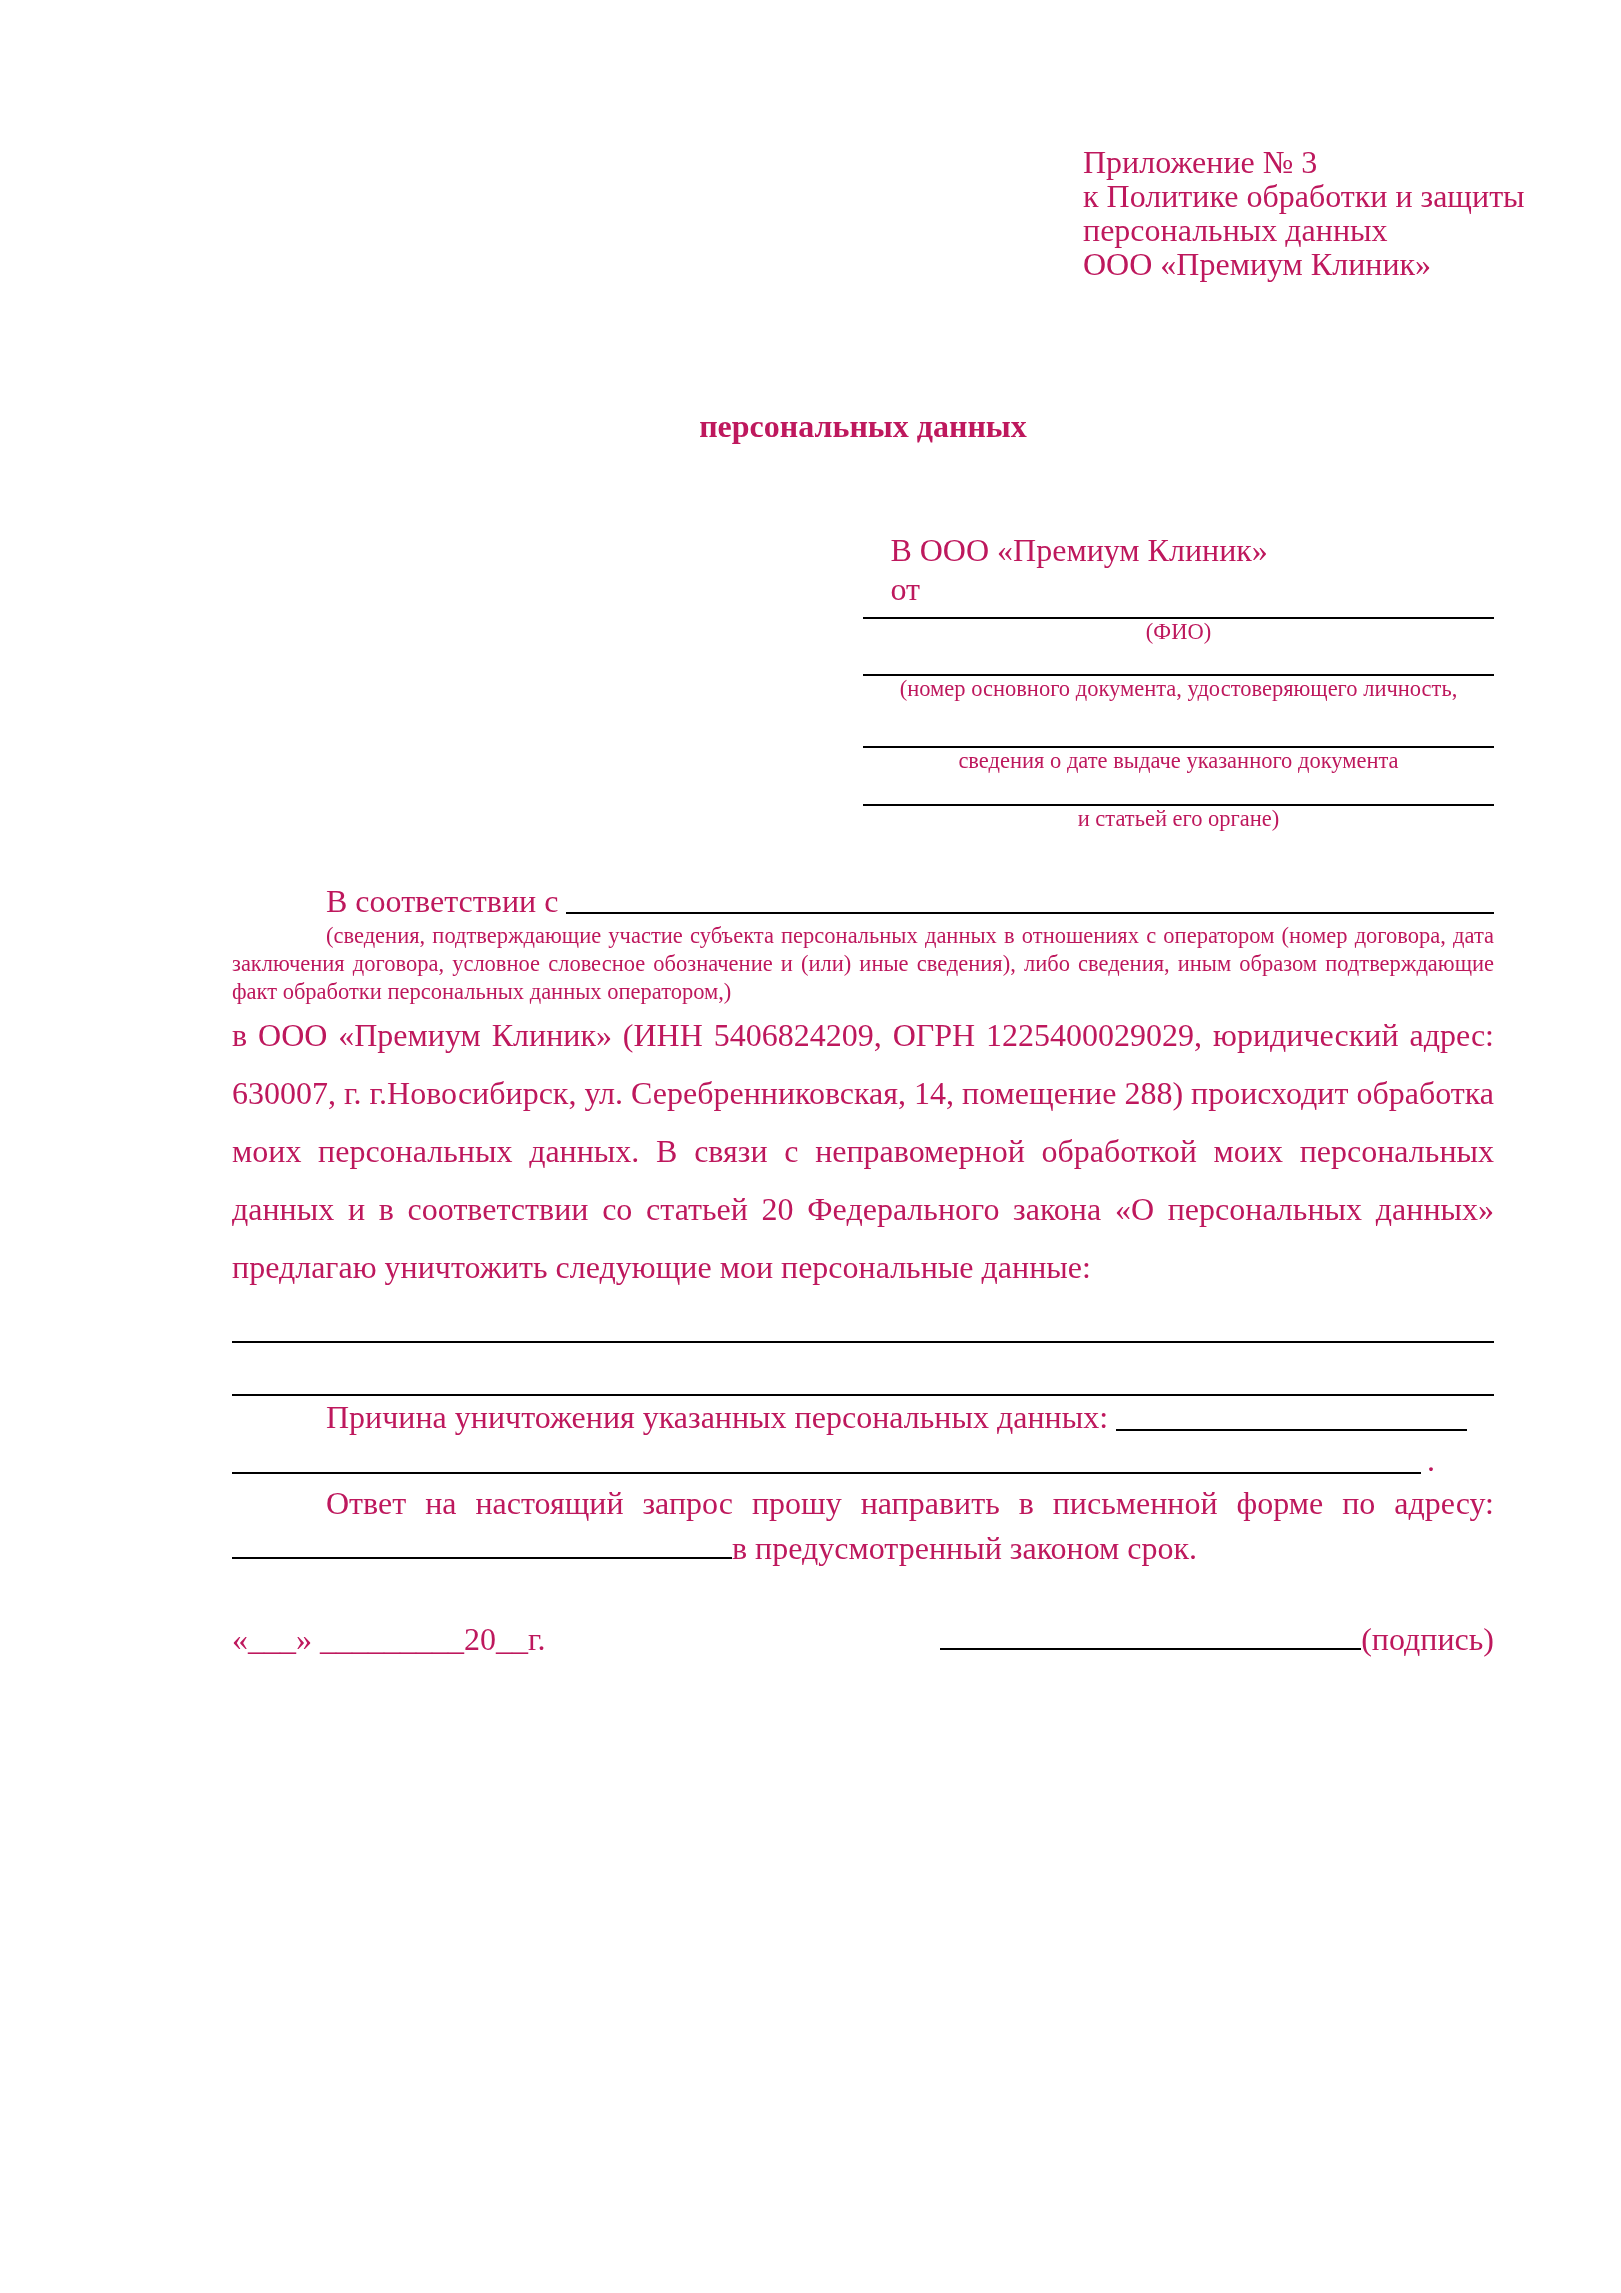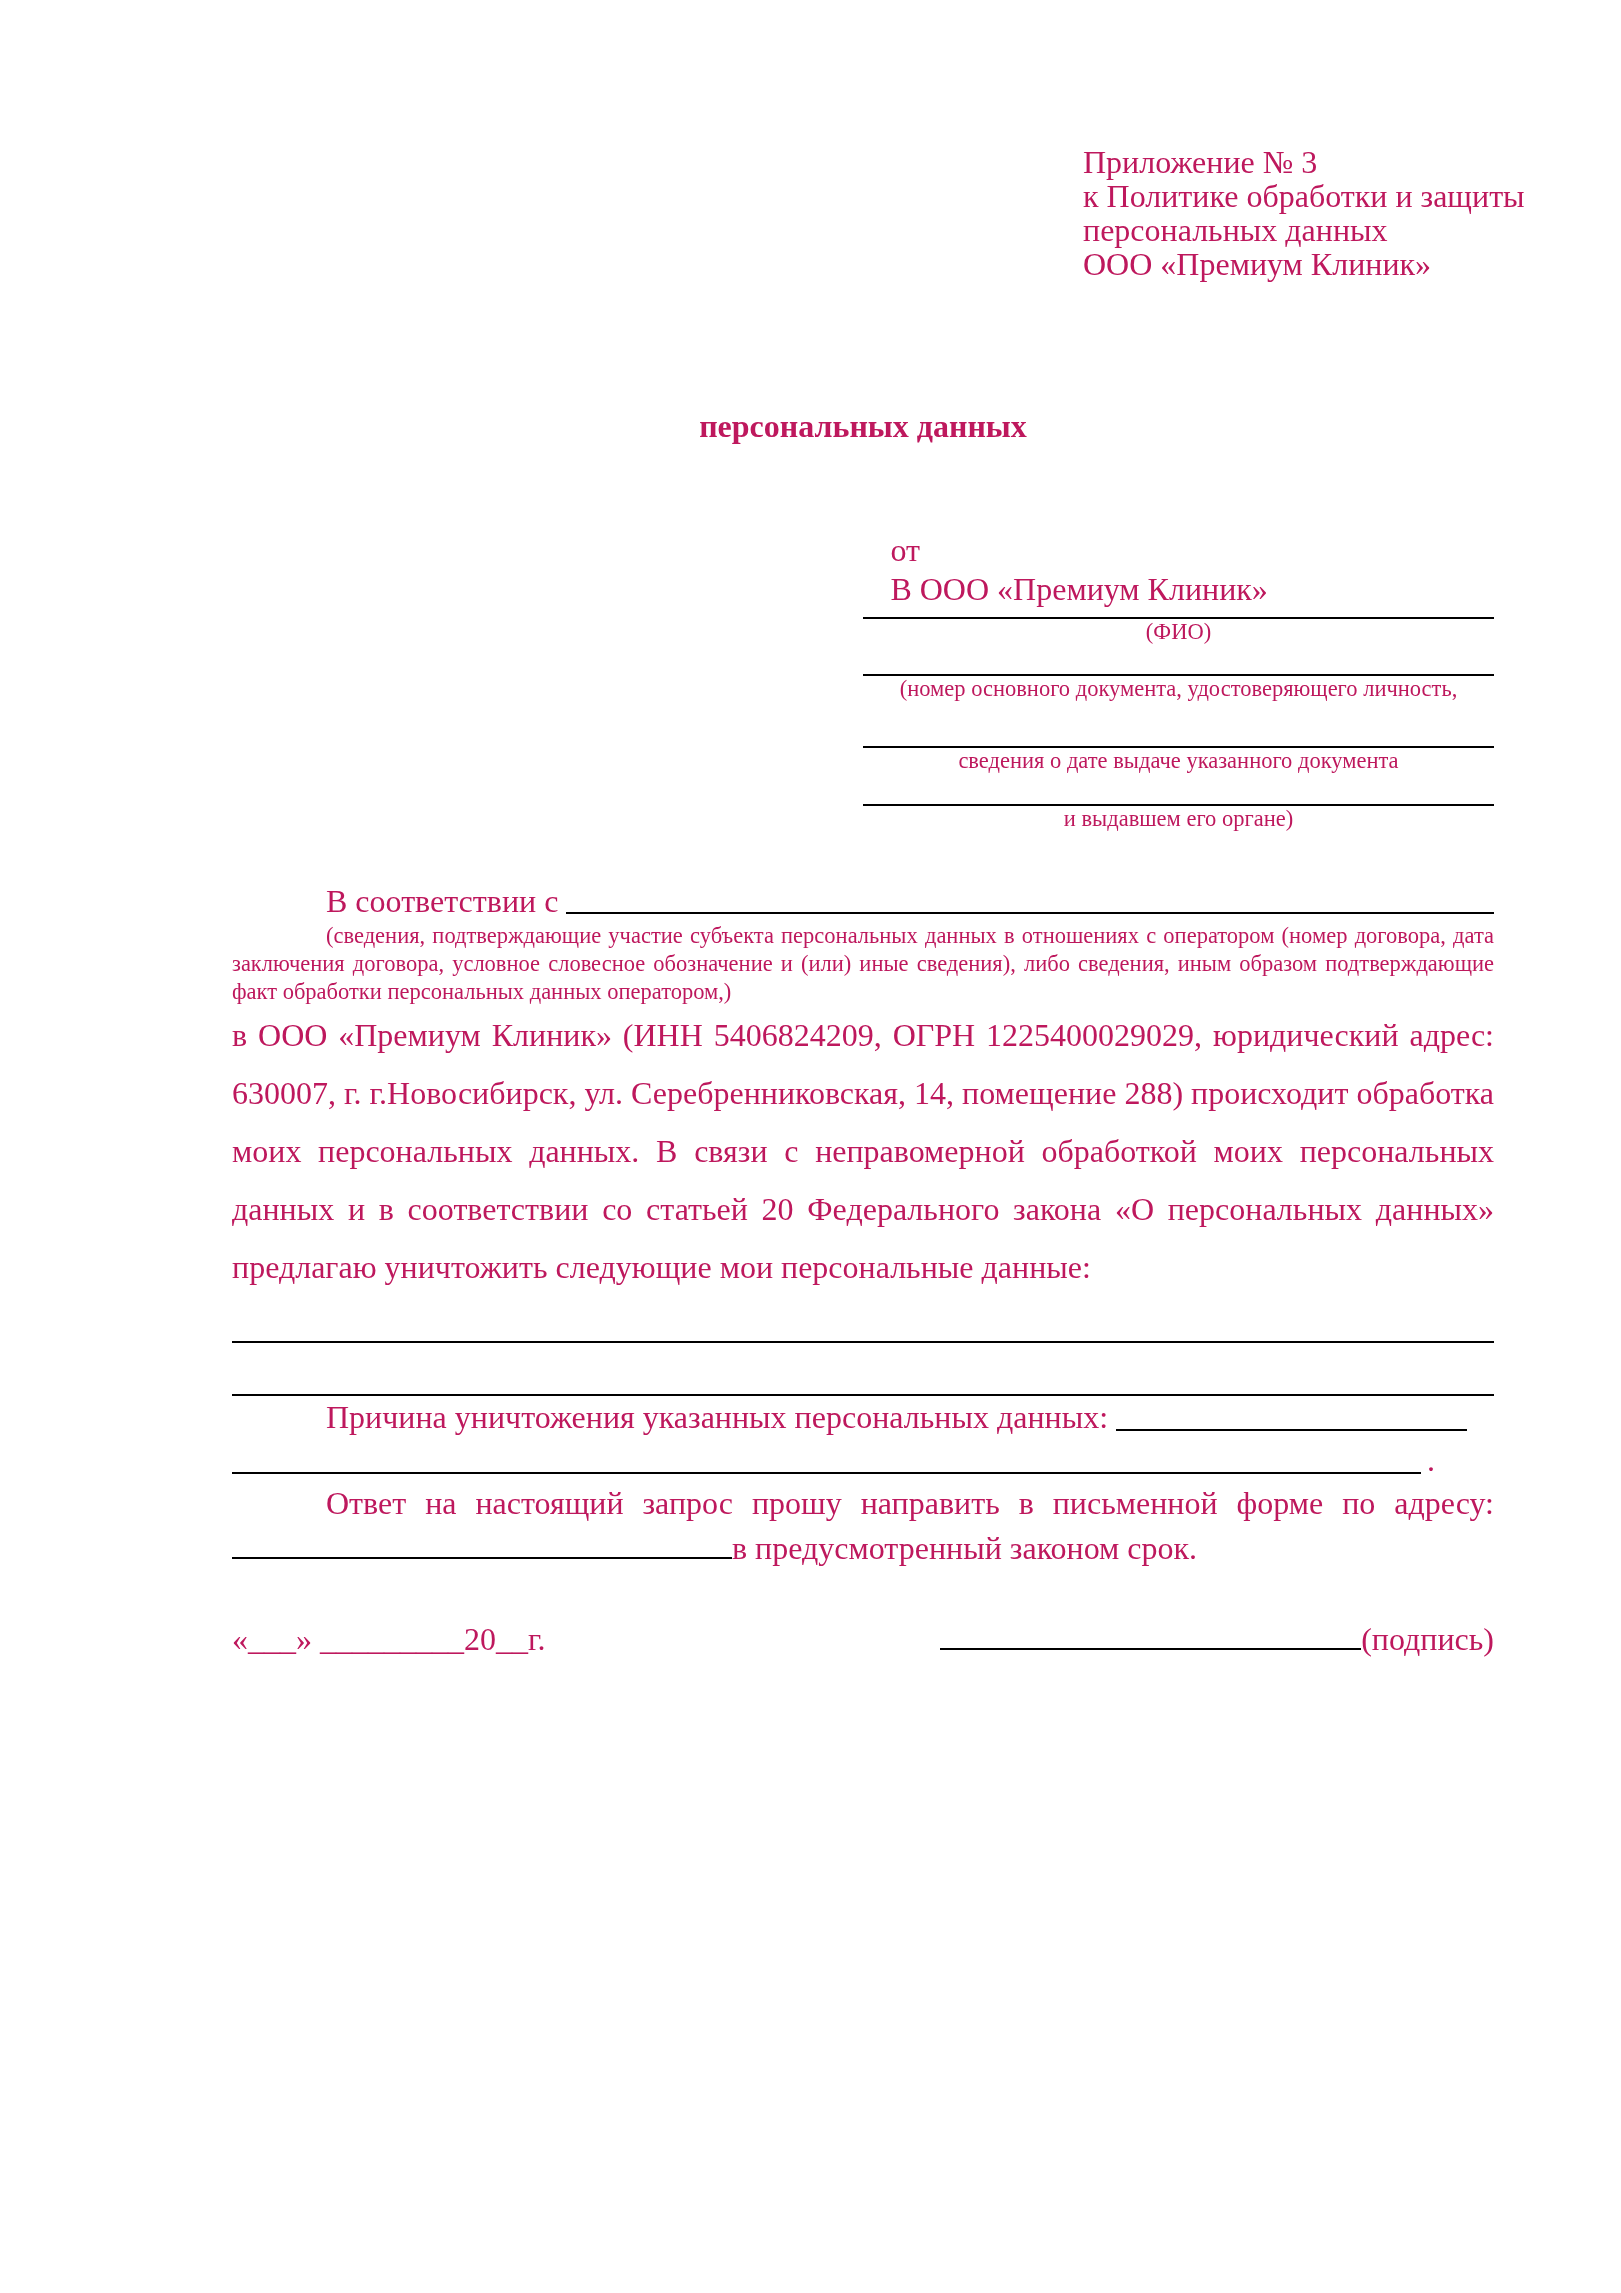--- a/index.html
+++ b/index.html
@@ -70,34 +70,34 @@
     <div>ООО «Премиум Клиник»</div>
   </div>
 
   <div class="content">
     <div class="title">
       <div>персональных данных</div>
     </div>
   </div>
 
   <div class="addressee">
+    <div class="txt">В ООО «Премиум Клиник»</div>
     <div class="txt">от</div>
-    <div class="txt">В ООО «Премиум Клиник»</div>
 
     <div class="blank f1"></div>
     <div class="caption">(ФИО)</div>
 
     <div class="blank f2"></div>
     <div class="caption">(номер основного документа, удостоверяющего личность,</div>
 
     <div class="blank f3"></div>
     <div class="caption">сведения о дате выдаче указанного документа</div>
 
     <div class="blank f4"></div>
-    <div class="caption">и выдавшем его органе)</div>
+    <div class="caption">и статьей его органе)</div>
   </div>
 
   <div class="content">
     <div class="accordance">
       <span>В соответствии с</span>
       <span class="fill"></span>
     </div>
 
     <div class="note">(сведения, подтверждающие участие субъекта персональных данных в отношениях с оператором (номер договора, дата заключения договора, условное словесное обозначение и (или) иные сведения), либо сведения, иным образом подтверждающие факт обработки персональных данных оператором,)</div>
 

